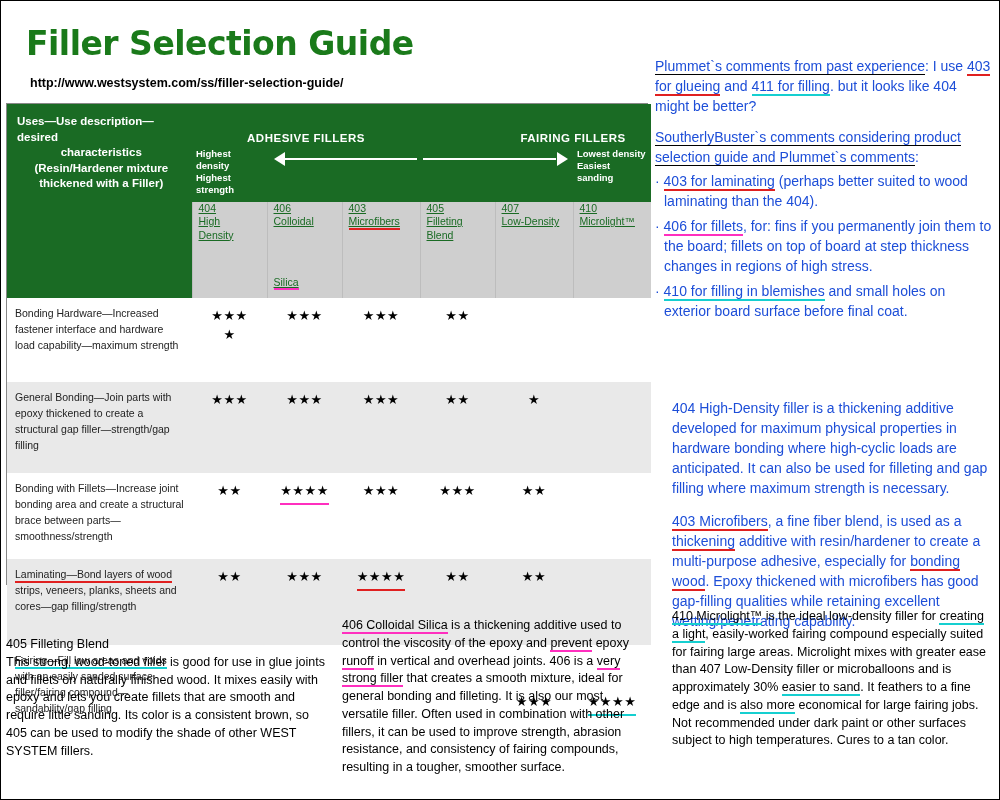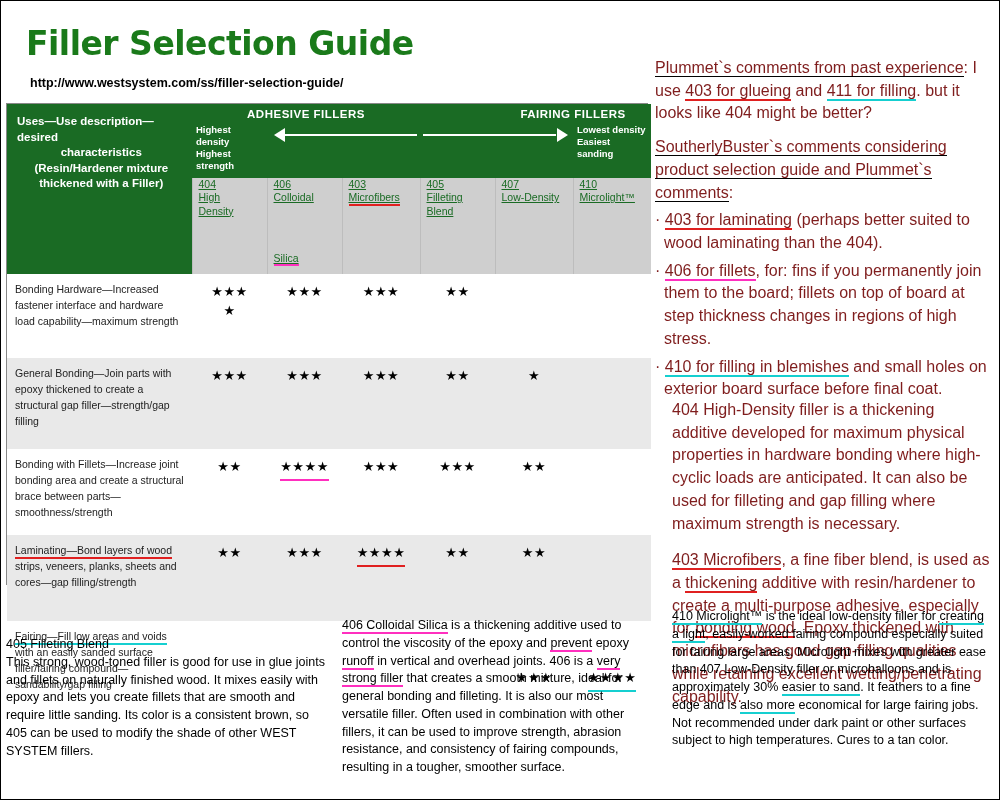--- a/index.html
+++ b/index.html
@@ -42,21 +42,21 @@
 
   .uses-cell {
     background:#1a6b24; color:#fff; font-size:11.5px; font-weight:bold;
     padding:10px 6px 6px 10px; line-height:1.35; text-align:center;
   }
   .uses-cell .l1 { text-align:left; }
   .uses-cell .l2 { text-align:center; }
 
   .adh-title, .fair-title {
     background:#1a6b24; color:#fff; font-size:11.5px; font-weight:bold;
-    text-align:center; letter-spacing:0.5px; padding-top:4px;
+    text-align:center; letter-spacing:0.5px; padding-top:28px;
   }
   .arrow-row { background:#1a6b24; color:#fff; font-size:9.5px; font-weight:bold; }
   .arrow-lab { padding:3px 4px 6px 4px; line-height:1.25; }
   .arrow-lab.right { text-align:left; }
   .arrowbox { position:relative; height:26px; }
   .arrow-line {
     position:absolute; top:12px; height:2px; background:#fff;
   }
   .arrow-head {
     position:absolute; top:6px; width:0; height:0;
@@ -92,21 +92,21 @@
   .u-mag { border-bottom:2px solid #ff2fbf; display:inline-block; line-height:1.1;margin-top:48px; }
   .u-cyan { border-bottom:2px solid #15cfd0; display:inline-block; line-height:1.1; }
   .stars-ul-mag { display:inline-block; border-bottom:2.5px solid #ff2fbf; padding-bottom:2px; }
   .stars-ul-red { display:inline-block; border-bottom:2.5px solid #e02020; padding-bottom:2px; }
   .stars-ul-cyan { display:inline-block; border-bottom:2.5px solid #15cfd0; padding-bottom:2px; }
 
   
   .right-col { position:absolute; left:655px; top:46px; width:338px; }
   .disc-title { font-size:12.5px; font-weight:bold; text-decoration:underline; }
   .note-p {
-    font-size:16px; line-height:1.42; margin-top:11px; color:#7f1d1d;
+    font-size:14px; line-height:1.42; margin-top:11px; color:#1d4ed8;
   }
   .note-p.tight { margin-top:5px; }
   .bullet { text-indent:-9px; padding-left:9px; }
   u.red { text-decoration:none; border-bottom:2px solid #e02020; }
   u.cyan { text-decoration:none; border-bottom:2px solid #15cfd0; }
   u.mag { text-decoration:none; border-bottom:2px solid #ff2fbf; }
   u.black { text-decoration:none; border-bottom:1.5px solid #000; }
 
   .right-block2 { position:absolute; left:672px; top:385px; width:320px; }
   .right-block2 .note-p { margin-top:14px; }

